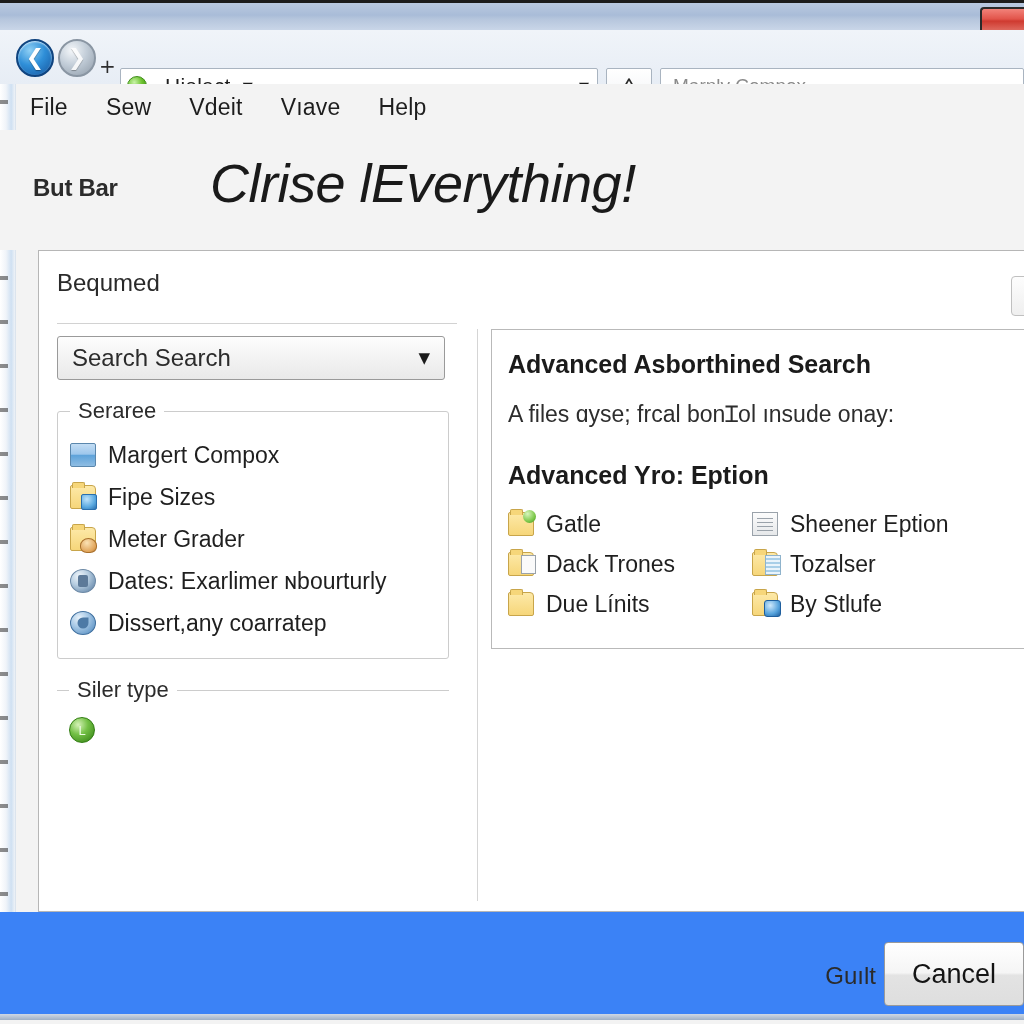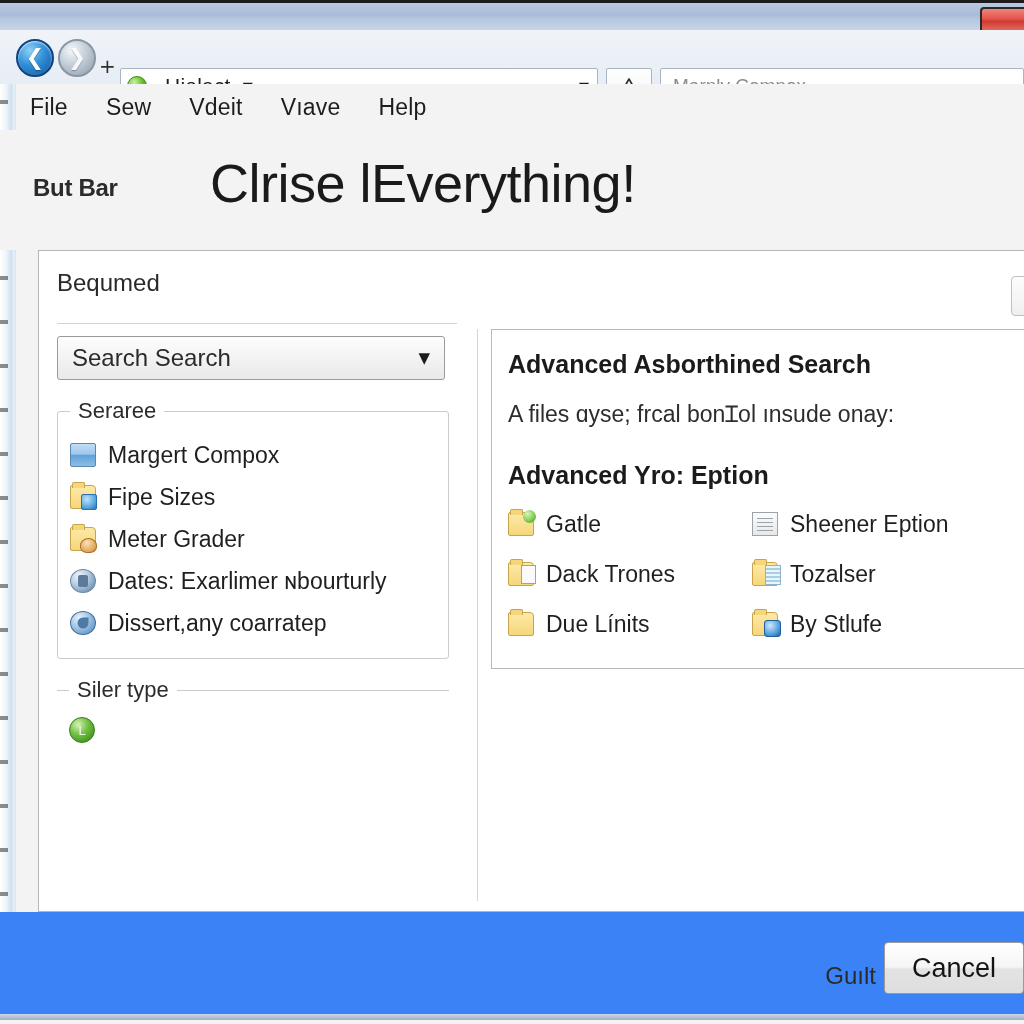--- a/index.html
+++ b/index.html
@@ -181,20 +181,21 @@
     color: #2b2b2b;
     letter-spacing: -.3px;
   }
   .big-title {
     position: absolute;
     left: 210px; top: 22px;
     font-size: 54px;
     color: #1a1a1a;
     letter-spacing: -.5px;
     white-space: nowrap;
+    font-style: italic;
   }
 
   
   .panel {
     position: absolute;
     left: 38px; top: 250px;
     width: 1010px; height: 662px;
     background: #ffffff;
     border: 1px solid #b6b6b6;
   }
@@ -442,21 +443,20 @@
     font-size: 25px;
     font-weight: bold;
     color: #1b1b1b;
     margin-top: 32px;
     white-space: nowrap;
   }
   .rp-grid {
     margin-top: 14px;
     display: grid;
     grid-template-columns: 244px 1fr;
-    row-gap: 10px;
   }
   .rp-cell {
     display: flex;
     align-items: center;
     height: 40px;
   }
   .rp-cell .opt-label { font-size: 23px; }
 
   
   .footer {
@@ -467,21 +467,21 @@
   }
   .footer-note {
     position: absolute;
     right: 148px; top: 50px;
     font-size: 24px;
     color: #2b2b2b;
   }
   .cancel-btn {
     position: absolute;
     right: 0px; top: 30px;
-    width: 140px; height: 52px;
+    width: 140px; height: 64px;
     background: linear-gradient(to bottom, #ffffff 0%, #f5f5f5 48%, #e3e3e3 52%, #dedede 100%);
     border: 1px solid #9a9a9a;
     border-radius: 4px;
     display: flex; align-items: center; justify-content: center;
   }
   .cancel-btn span { font-size: 27px; color: #141414; }
 
   .bottom-edge {
     position: absolute;
     left: 0; bottom: 0;

